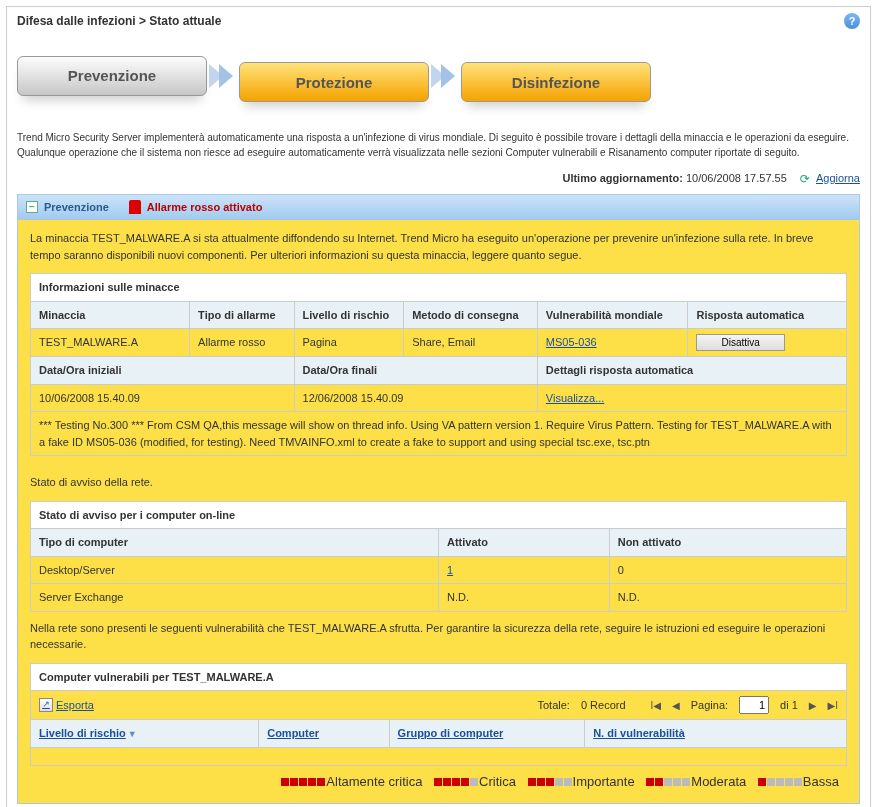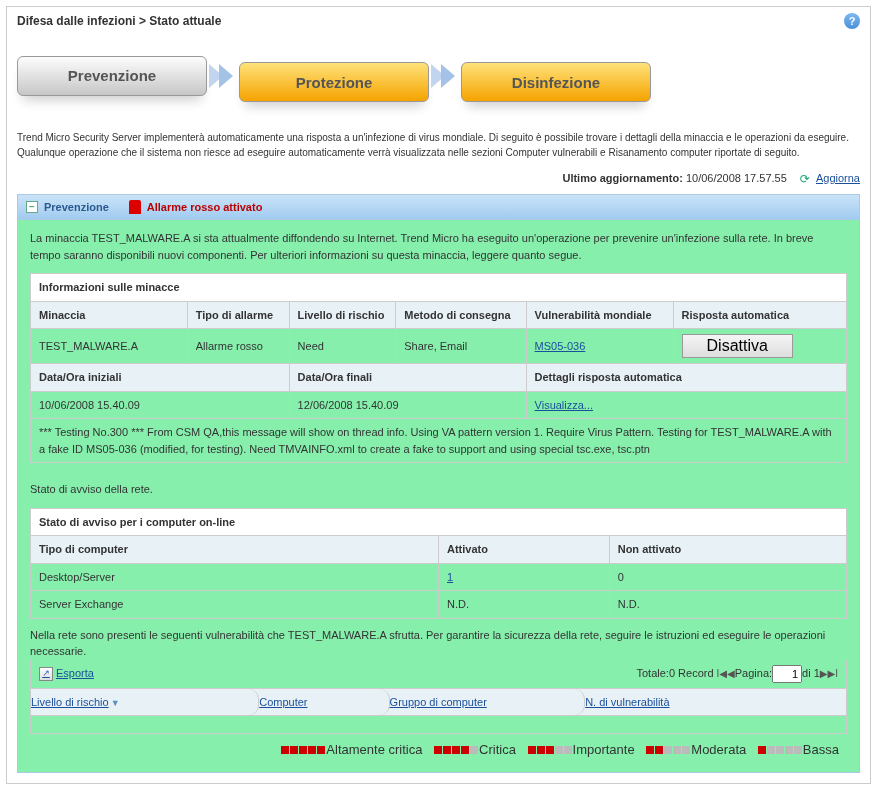--- a/index.html
+++ b/index.html
@@ -16,35 +16,35 @@
   .chev { width: 0; height: 0; border-top: 12px solid transparent; border-bottom: 12px solid transparent; border-left: 14px solid #c1d6ee; margin-left: -4px; }
   .chev2 { border-left-color: #a3c2e6; }
   .intro { padding: 0 10px 8px 10px; line-height: 1.5; font-size: 10px; }
   .update-row { padding: 4px 10px 8px 10px; text-align: right; font-size: 11px; }
   .update-row a { color: #1a4f9c; text-decoration: underline; margin-left: 3px; }
   .refresh-icon { display: inline-block; width: 14px; height: 14px; vertical-align: middle; color: #2a7; font-size: 12px; margin-left: 6px; }
   .panel { margin: 0 10px 10px 10px; border: 1px solid #a9c9e6; }
   .panel-head { background: linear-gradient(#cbe3f8,#a1cbf0); padding: 5px 8px; display: flex; align-items: center; gap: 6px; font-weight: bold; color: #2a5a8e; border-bottom: 1px solid #a9c9e6; }
   .collapse-icon { width: 12px; height: 12px; border: 1px solid #6a8; background: #fff; display: flex; align-items: center; justify-content: center; font-size: 10px; line-height: 1; color: #4a7; cursor: pointer; }
   .alarm-icon { width: 12px; height: 14px; background: #d00; border-radius: 2px 2px 0 0; position: relative; }
-  .panel-body { background: #86efac; padding: 10px 12px; font-size: 11px; line-height: 1.5; }
+  .panel-body { background: #fde047; padding: 10px 12px; font-size: 11px; line-height: 1.5; }
   .tbl { width: 100%; border-collapse: collapse; margin-top: 10px; font-size: 11px; }
   .tbl th, .tbl td { border: 1px solid #ccc; padding: 5px 8px; text-align: left; vertical-align: middle; }
   .tbl .title-row th { background: #fff; font-weight: bold; font-size: 11px; margin-left: 20px; }
   .tbl .hdr { background: #e8f1f6; font-weight: bold; }
   .tbl a { color: #1a4f9c; text-decoration: underline; }
-  .btn-sm { background: linear-gradient(#f5f5f5,#ddd); border: 1px solid #999; padding: 2px 24px; font-size: 16px; cursor: pointer; }
+  .btn-sm { background: linear-gradient(#f5f5f5,#ddd); border: 1px solid #999; padding: 2px 24px; font-size: 10px; cursor: pointer; }
   .section-label { margin-top: 18px; font-size: 11px; }
   .export-row { display: flex; justify-content: space-between; align-items: center; border: 1px solid #ccc; border-top: none; padding: 5px 8px; }
   .export-link { color: #1a4f9c; text-decoration: underline; display: flex; align-items: center; gap: 3px; }
-  .pager { display: flex; align-items: center; gap: 0; font-size: 11px; }
+  .pager { display: flex; align-items: center; gap: 11px; font-size: 11px; }
   .pager input { width: 30px; font-size: 11px; text-align: right; padding: 1px 2px; }
   .pager-btn { cursor: pointer; color: #555; font-size: 10px; }
   .col-hdr { background: #e8f1f6; border: 1px solid #ccc; border-top: none; display: flex; }
-  .col-hdr > div { padding: 5px 0; border-right: 1px solid #ccc; font-weight: normal; border-radius: 10px; }
+  .col-hdr > div { padding: 5px 8px; border-right: 1px solid #ccc; font-weight: bold; }
   .col-hdr > div:last-child { border-right: none; }
   .col-hdr a { color: #1a4f9c; text-decoration: underline; }
   .sort-ind { color: #5a8fc2; font-size: 9px; margin-left: 2px; }
   .blank-row { border: 1px solid #ccc; border-top: none; height: 18px; }
   .legend { padding: 6px 8px 2px 8px; text-align: right; font-size: 13px; }
   .sev-group { display: inline-flex; align-items: center; gap: 1px; margin-left: 8px; }
   .sev-sq { width: 8px; height: 8px; display: inline-block; }
   .s-red { background: #c00; }
   .s-grey { background: #bbb; }
   .export-icon { width: 14px; height: 14px; border: 1px solid #888; background: linear-gradient(#fff,#ddd); display: inline-flex; align-items: center; justify-content: center; font-size: 9px; color: #36c; }
@@ -101,21 +101,21 @@
           <th>Minaccia</th>
           <th>Tipo di allarme</th>
           <th>Livello di rischio</th>
           <th>Metodo di consegna</th>
           <th>Vulnerabilità mondiale</th>
           <th>Risposta automatica</th>
         </tr>
         <tr>
           <td>TEST_MALWARE.A</td>
           <td>Allarme rosso</td>
-          <td>Need</td>
+          <td>Pagina</td>
           <td>Share, Email</td>
           <td><a href="#">MS05-036</a></td>
           <td><button class="btn-sm">Disattiva</button></td>
         </tr>
         <tr class="hdr">
           <th colspan="2">Data/Ora iniziali</th>
           <th colspan="2">Data/Ora finali</th>
           <th colspan="2">Dettagli risposta automatica</th>
         </tr>
         <tr>
@@ -149,20 +149,27 @@
         <tr>
           <td>Server Exchange</td>
           <td>N.D.</td>
           <td>N.D.</td>
         </tr>
       </tbody>
         </table>
 
       <div style="margin-top:8px">Nella rete sono presenti le seguenti vulnerabilità che TEST_MALWARE.A sfrutta. Per garantire la sicurezza della rete, seguire le istruzioni ed eseguire le operazioni necessarie.</div>
 
+      <table class="tbl" style="margin-bottom:0">
+        <tbody>
+            <tr class="title-row">
+              <th>Computer vulnerabili per TEST_MALWARE.A</th>
+            </tr>
+      </tbody>
+        </table>
       <div class="export-row">
         <a href="#" class="export-link">
           <span class="export-icon">↗</span>
           <span>Esporta</span>
         </a>
         <div class="pager">
           <span>Totale:</span>
           <span>0 Record</span>
           &nbsp;
           <span class="pager-btn">I◀</span>

